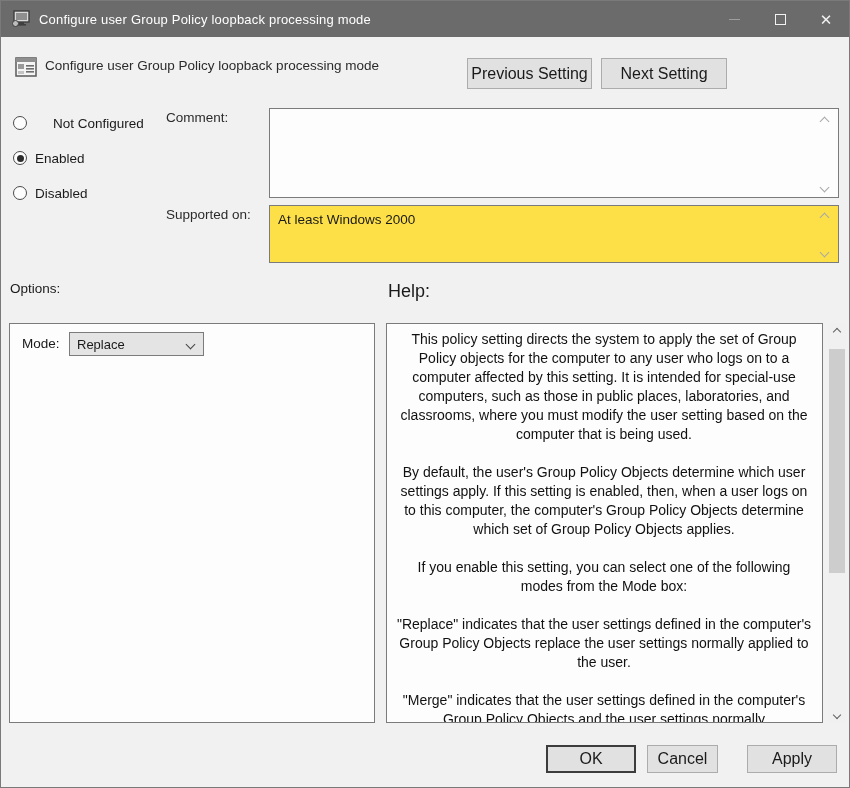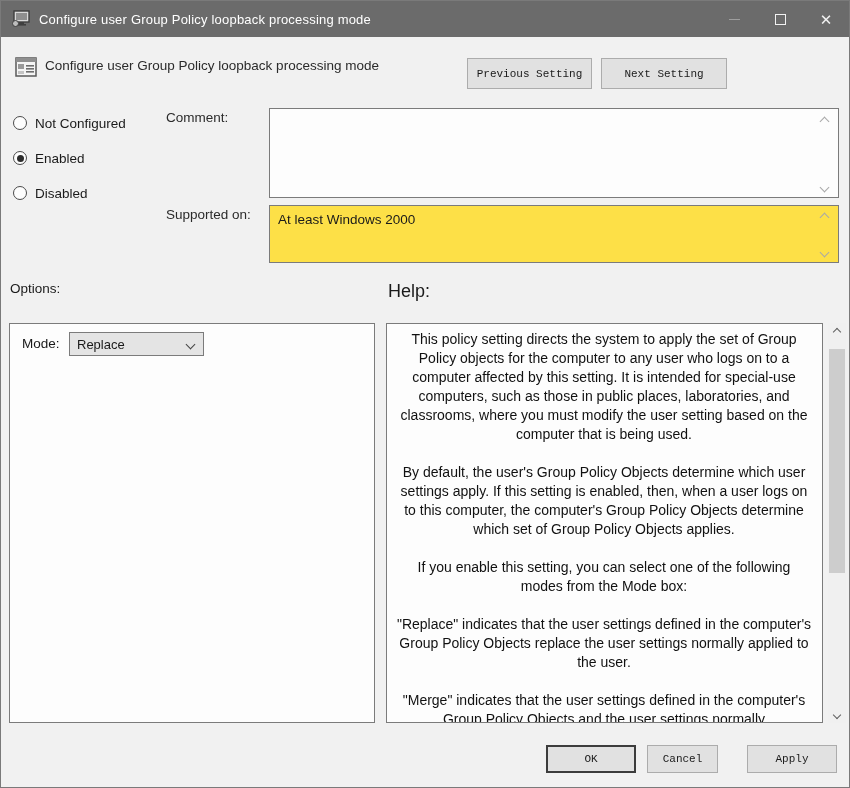--- a/index.html
+++ b/index.html
@@ -22,21 +22,21 @@
   .tb-btn{ width:46px; height:36px; display:flex; align-items:center; justify-content:center; cursor:default; }
   .tb-dash{ width:11px; height:1px; background:#9e9e9e; }
   .tb-square{ width:11px; height:11px; border:1.5px solid #f2f2f2; }
   .tb-x{ color:#f2f2f2; font-size:15px; line-height:1; }
 
   
   .header-icon{ position:absolute; left:14px; top:55px; width:22px; height:22px; }
   .header-title{ position:absolute; left:44px; top:57px; font-size:13.5px; color:#2b2b2b; }
   .btn{
     position:absolute; height:31px; background:#e1e1e1; border:1px solid #acacac;
-    font-family:Liberation Mono, monospace; font-size:11px; color:#1a1a1a; cursor:default;
+    font-family:Liberation Sans, sans-serif; font-size:16px; color:#1a1a1a; cursor:default;
   }
   .btn-prev{ left:466px; top:57px; width:125px; }
   .btn-next{ left:600px; top:57px; width:126px; }
 
   
   .radio-row{ position:absolute; left:12px; display:flex; align-items:center; height:16px; }
   .radio-circle{
     width:14px; height:14px; border:1px solid #4a4a4a; border-radius:50%;
     background:#fdfdfd; display:inline-flex; align-items:center; justify-content:center;
   }
@@ -137,21 +137,21 @@
       <rect x="3" y="15" width="6" height="3" fill="#c4c4c4"></rect>
       <rect x="11" y="9" width="8" height="1.6" fill="#6e6e6e"></rect>
       <rect x="11" y="12" width="8" height="1.6" fill="#6e6e6e"></rect>
       <rect x="11" y="15" width="8" height="1.6" fill="#6e6e6e"></rect>
     </svg>
   </span>
   <span class="header-title">Configure user Group Policy loopback processing mode</span>
   <button class="btn btn-prev">Previous Setting</button>
   <button class="btn btn-next">Next Setting</button>
 
-  <div class="radio-row" style="top:114px;">
+  <div class="radio-row" style="top:114px;gap:18px;">
     <span class="radio-circle"></span>
     <span class="radio-label">Not Configured</span>
   </div>
   <div class="radio-row" style="top:149px;">
     <span class="radio-circle">
         <span class="radio-dot"></span>
       </span>
     <span class="radio-label">Enabled</span>
   </div>
   <div class="radio-row" style="top:184px;">

